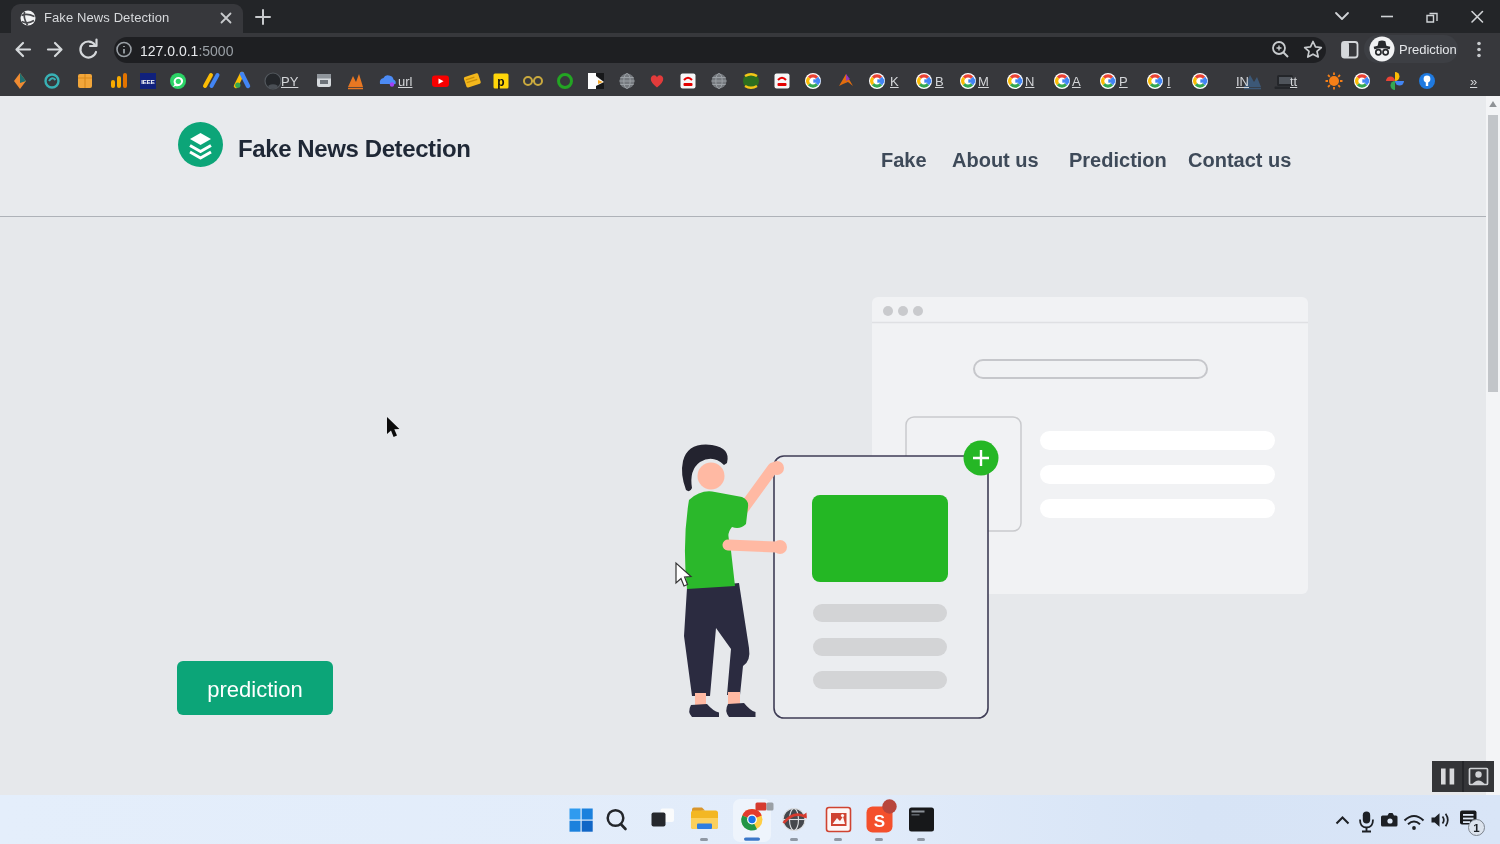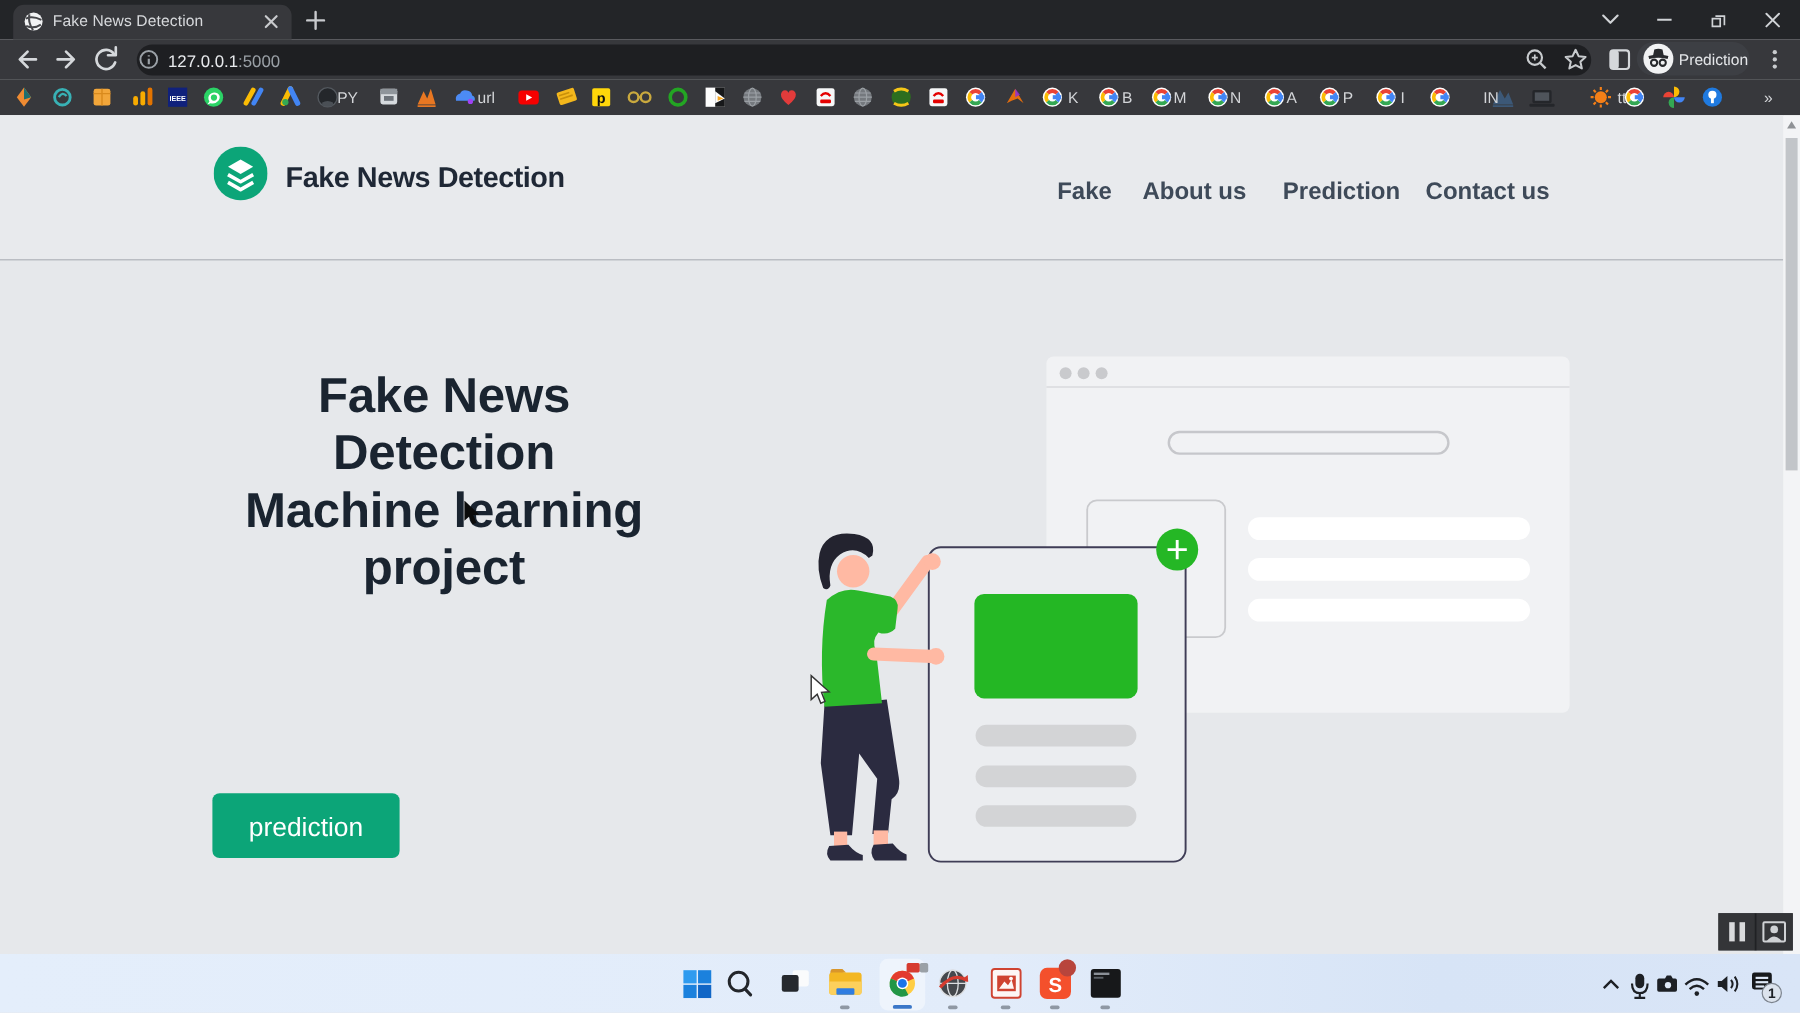--- a/index.html
+++ b/index.html
@@ -11,21 +11,21 @@
   #tabstrip { left:0; top:0; width:1500px; height:33px; background:#232528; }
   #tab { left:11px; top:4px; width:232px; height:29px; background:#37383c; border-radius:9px 9px 0 0; }
   #tabtitle { left:44px; top:10px; font-size:13px; color:#d7d9dc; letter-spacing:0.1px; }
   #toolbar { left:0; top:33px; width:1500px; height:33px; background:#37383c; }
   #urlpill { left:114px; top:37px; width:1212px; height:26px; border-radius:13px; background:#1e1f22; }
   #urltext { left:140px; top:43px; font-size:14px; color:#e8eaed; }
   #urltext span { color:#9aa0a6; }
   #incogpill { left:1364px; top:35px; width:94px; height:28px; border-radius:14px; background:#3d3f44; }
   #incogtext { left:1399px; top:42px; font-size:13px; color:#e4e6e9; }
   #bookmarks { left:0; top:66px; width:1500px; height:30px; background:#37383c; }
-  .bktext { top:74px; font-size:13px; color:#d3d5d8; }
+  .bktext { top:74px; font-size:13px; color:#d3d5d8;text-decoration:underline; }
 
   
   #page { left:0; top:96px; width:1486px; height:699px; background:#e6e8eb; }
   #pageheader { left:0; top:0; width:1486px; height:121px; background:#e8eaed; border-bottom:1.5px solid #aeb2b8; }
   #brand { left:238px; top:39px; font-size:24px; font-weight:bold; color:#1f2836; letter-spacing:-0.4px; }
   .nav { top:53px; font-size:20px; font-weight:bold; color:#3e4a59; }
 
   #heading { left:155px; top:209px; width:430px; text-align:center; font-size:41px; line-height:48px; font-weight:bold; color:#1a2430; letter-spacing:-0.2px; }
   #quote { left:148px; top:430px; width:444px; text-align:center; font-size:20px; line-height:32px; color:#59616d; }
   #predbtn { left:177px; top:565px; width:156px; height:54px; border-radius:6px; background:#0ca578; color:#fff; font-size:22px; text-align:center; line-height:58px; }
@@ -96,21 +96,20 @@
   </svg>
 
   <div class="abs" id="page">
     <div class="abs" id="pageheader"></div>
     <div class="abs" id="brand">Fake News Detection</div>
     <div class="abs nav" style="left:881px;">Fake</div>
     <div class="abs nav" style="left:952px;">About us</div>
     <div class="abs nav" style="left:1069px;">Prediction</div>
     <div class="abs nav" style="left:1188px;">Contact us</div>
 
-    <div class="abs" id="heading">Fake News<br>Detection<br>Machine learning<br>project</div>
     <div class="abs" id="predbtn">prediction</div>
 
     <svg class="abs" style="left:178px;top:26px" width="45" height="45" viewBox="0 0 45 45">
       <circle cx="22.5" cy="22.5" r="22.5" fill="#0ca578"></circle>
       <g fill="none" stroke="#fff" stroke-width="3" stroke-linejoin="round">
         <path d="M22.5 11 L33 17 L22.5 23 L12 17 Z" fill="#fff" stroke="none"></path>
         <path d="M12 23.5 L22.5 29.5 L33 23.5"></path>
         <path d="M12 30 L22.5 36 L33 30"></path>
       </g>
     </svg>
@@ -310,21 +309,21 @@
   <div class="abs bktext" style="left:281px;">PY</div>
   <div class="abs bktext" style="left:398px;">url</div>
   <div class="abs bktext" style="left:890px;">K</div>
   <div class="abs bktext" style="left:935px;">B</div>
   <div class="abs bktext" style="left:978px;">M</div>
   <div class="abs bktext" style="left:1025px;">N</div>
   <div class="abs bktext" style="left:1072px;">A</div>
   <div class="abs bktext" style="left:1119px;">P</div>
   <div class="abs bktext" style="left:1167px;">I</div>
   <div class="abs bktext" style="left:1236px;">IN</div>
-  <div class="abs bktext" style="left:1348px;text-align:center;">tt</div>
+  <div class="abs bktext" style="left:1290px;text-align:center;">tt</div>
   <div class="abs bktext" style="left:1470px;">»</div>
 
   <svg class="abs" id="tasksvg" style="left:0;top:755px" width="1500" height="89" viewBox="0 755 1500 89">
 
     <rect x="1432" y="761" width="30.5" height="31" fill="#343538"></rect>
     <rect x="1463.5" y="761" width="30.5" height="31" fill="#343538"></rect>
     <line x1="1463" y1="761" x2="1463" y2="792" stroke="#202124" stroke-width="1.4"></line>
     <rect x="1441" y="768.5" width="4.6" height="16" fill="#d9dadc"></rect>
     <rect x="1449.6" y="768.5" width="4.6" height="16" fill="#d9dadc"></rect>
     <rect x="1469.5" y="768.5" width="18" height="16" rx="1" fill="none" stroke="#cfd1d4" stroke-width="1.7"></rect>

